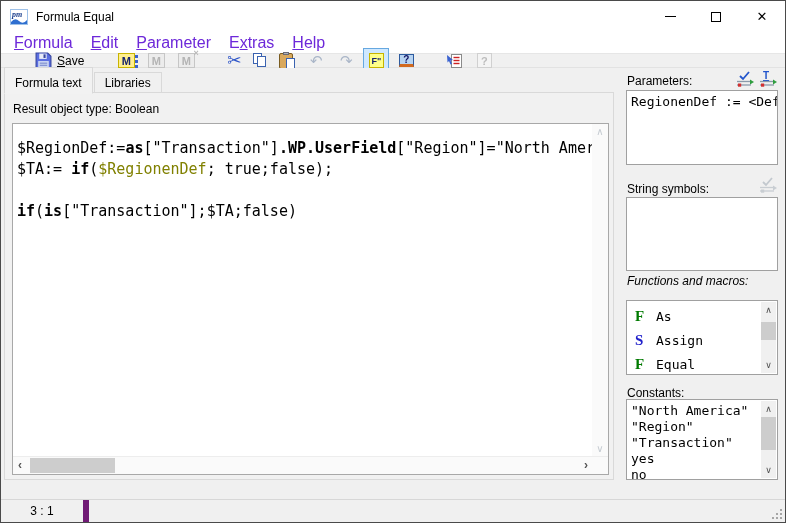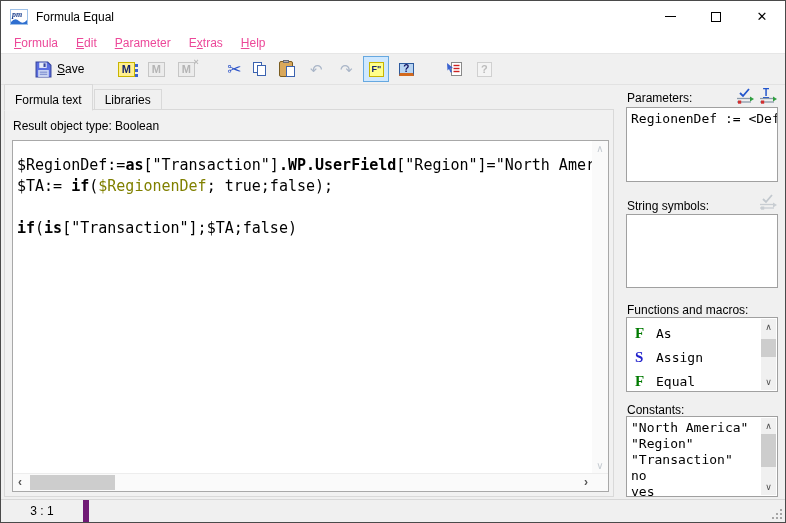--- a/index.html
+++ b/index.html
@@ -13,24 +13,24 @@
   .app-icon { margin-left:9px; width:18px; height:16px; flex:0 0 auto; }
   .title { margin-left:8px; font-size:12px; color:#000; }
   .winbtns { margin-left:auto; display:flex; height:100%; }
   .wbtn { width:46px; height:100%; display:flex; align-items:center; justify-content:center; }
   .glyph-min { width:11px; height:0; border-top:1px solid #000; }
   .glyph-max { width:10px; height:10px; border:1px solid #000; }
   .glyph-close { font-size:13px; color:#000; line-height:1; }
 
   
   .menubar { height:21px; background:#fff; display:flex; align-items:center; padding-left:4px; flex:0 0 auto; }
-  .menu-item { padding:2px 9px; font-size:12px; color:#ec4899; }
-
-  
-  .toolbar { height:32px; background:#f0f0f0; border-top:1px solid #e6e6e6; border-bottom:1px solid #e2e2e2;
+  .menu-item { padding:2px 9px; font-size:16px; color:#6d28d9; }
+
+  
+  .toolbar { height:15px; background:#f0f0f0; border-top:1px solid #e6e6e6; border-bottom:1px solid #e2e2e2;
              display:flex; align-items:center; padding-left:27px; flex:0 0 auto; }
   .tbtn { height:26px; min-width:26px; display:flex; align-items:center; justify-content:center; border:1px solid transparent; }
   .save-btn { padding:0 6px; gap:5px; }
   .save-label { font-size:12px; }
   .tb-gap { width:22px; }
   .tb-gap-s { width:4px; }
   .macro-ic { position:relative; width:17px; height:15px; background:#fff runner; background:#ffef8f; border:1px solid #c8b400;
               display:flex; align-items:center; justify-content:center; font-size:11px; font-weight:bold; color:#16246e; }
   .macro-ic .m-dots { position:absolute; right:-4px; top:1px; width:3px; height:3px; background:#3a62d0;
                       box-shadow:0 5px 0 #3a62d0, 0 10px 0 #3a62d0; }
@@ -88,21 +88,21 @@
   .fn-name { font-family:"DejaVu Sans Mono", monospace; font-size:13px; color:#000; }
   .lb-scroll { position:absolute; top:1px; bottom:1px; right:1px; width:15px; background:#f0f0f0; }
   .lb-scroll .arr { position:absolute; left:0; width:100%; text-align:center; font-size:9px; color:#505050; }
   .lb-scroll .arr.up { top:3px; } .lb-scroll .arr.down { bottom:3px; }
   .lb-thumb { position:absolute; left:0; width:100%; background:#cdcdcd; }
 
   .pos-params-head   { top:6px; }   .pos-params-icons  { top:2px; }
   .pos-params-box    { top:22px; height:75px; }
   .pos-string-head   { top:114px; } .pos-string-icons  { top:108px; }
   .pos-string-box    { top:129px; height:74px; }
-  .pos-fn-head       { top:218px; }
+  .pos-fn-head       { top:206px;font-style:italic; }
   .pos-fn-box        { top:232px; height:75px; }
   .pos-const-head    { top:318px; }
   .pos-const-box     { top:331px; height:81px; }
 
   
   .statusbar { height:23px; flex:0 0 auto; background:#f0f0f0; border-top:1px solid #d7d7d7;
                display:flex; align-items:center; position:relative; font-size:12px; }
   .sb-cell { height:100%; display:flex; align-items:center; justify-content:center; border-right:6px solid #701a75; }
   .sb-c1 { width:88px; } .sb-c2 { width:97px; }
   .grip { position:absolute; right:2px; bottom:2px; }
@@ -305,22 +305,22 @@
           <span class="arr down">∨</span>
         </div>
       </div>
 
       <span class="sec-label pos-const-head">Constants:</span>
       <div class="listbox pos-const-box">
         <div class="lb-inner" id="const-list" style="right:16px;">
             <div class="lb-item">"North America"</div>
             <div class="lb-item">"Region"</div>
             <div class="lb-item">"Transaction"</div>
+            <div class="lb-item">yes</div>
             <div class="lb-item">no</div>
-            <div class="lb-item">yes</div>
           </div>
         <div class="lb-scroll">
           <span class="arr up">∧</span>
           <span class="lb-thumb" style="top:16px; height:33px;"></span>
           <span class="arr down">∨</span>
         </div>
       </div>
 
     </div>
   </div>

